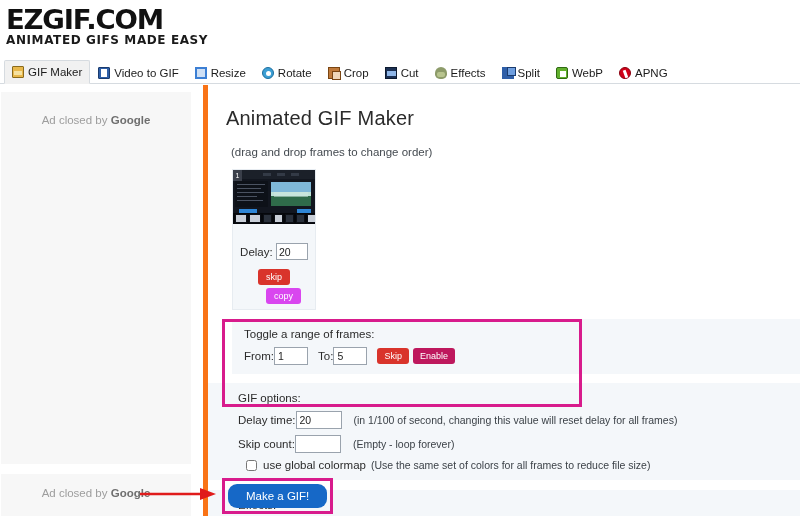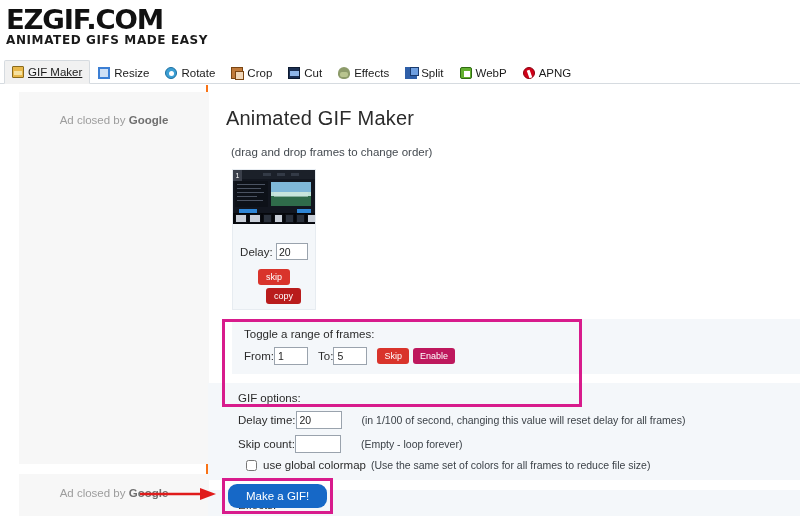--- a/index.html
+++ b/index.html
@@ -66,21 +66,20 @@
     border-bottom: none;
     cursor: pointer;
     position: relative;
     top: 1px;
   }
   .tab.active {
     background: #f1f1f1;
     border-color: #d6dbe0;
     border-bottom: 1px solid #f1f1f1;
     border-radius: 2px 2px 0 0;
-    text-decoration: underline;
   }
   .tab-icon {
     display: inline-block;
     width: 12px; height: 12px;
     flex: 0 0 12px;
     position: relative;
   }
 
   
   .ic-gifmaker { background:#e8b84b; border:1px solid #8a6a1c; border-radius:1px; }
@@ -112,22 +111,22 @@
     position: absolute;
     top: 85px; left: 0;
     width: 800px; height: 431px;
     display: flex;
   }
 
   
   .ad-col {
     width: 208px;
     flex: 0 0 208px;
-    border-right: 2px solid #f97316;
-    padding: 0 19px;
+    border-right: 5px solid #f97316;
+    padding: 0 1px;
     position: relative;
   }
   .ad-slot {
     background: #f7f7f7;
     width: 190px;
     text-align: center;
     color: #9d9d9d;
     font-size: 11.5px;
     padding-top: 22px;
     font-family: "Liberation Sans", sans-serif;
@@ -214,21 +213,21 @@
     display: inline-block;
     font-size: 9px;
     color: #ffffff;
     padding: 3px 8px;
     border-radius: 3px;
     border: none;
     cursor: pointer;
     font-family: "Liberation Sans", sans-serif;
   }
   .mini-btn.red { background: #d9342b; }
-  .mini-btn.blue { background: #b91c1c; margin-left: 19px; }
+  .mini-btn.blue { background: #d946ef; margin-left: 19px; }
 
   
   .panel {
     background: #f4f7fa;
     margin-left: 6px;
     margin-top: 9px;
     padding: 9px 0 9px 12px;
     width: 582px;
     position: relative;
   }
@@ -250,21 +249,21 @@
     height: 18px;
     border: 1px solid #9aa3ad;
     background: #fff;
     font-size: 10.5px;
     padding: 0 3px;
     color: #222;
     font-family: "Liberation Sans", sans-serif;
   }
   .w-sm { width: 34px; }
   .w-md { width: 46px; }
-  .hint { color: #3c4248; font-size: 10.5px; margin-left: 20px; }
+  .hint { color: #3c4248; font-size: 10.5px; margin-left: 12px; }
   .act-btn {
     font-size: 9px; color:#fff; border:none; border-radius:3px;
     padding: 3px 7px; cursor:pointer; margin-left: 7px;
     font-family: "Liberation Sans", sans-serif;
   }
   .act-btn.red { background:#d9342b; margin-left: 10px; }
   .act-btn.blue { background:#be185d; margin-left: 4px; }
 
   input[type=checkbox] {
     width: 11px; height: 11px;
@@ -321,20 +320,24 @@
   <div class="logo-wrap">
     <span class="logo-main">EZGIF.COM</span>
     <span class="logo-sub">ANIMATED GIFS MADE EASY</span>
   </div>
 </div>
 
 <nav class="nav-tabs">
   <a class="tab active">
     <span class="tab-icon ic-gifmaker"></span>
     <span>GIF Maker</span>
+  </a>
+  <a class="tab">
+    <span class="tab-icon ic-video"></span>
+    <span>Video to GIF</span>
   </a>
   <a class="tab">
     <span class="tab-icon ic-resize"></span>
     <span>Resize</span>
   </a>
   <a class="tab">
     <span class="tab-icon ic-rotate"></span>
     <span>Rotate</span>
   </a>
   <a class="tab">

